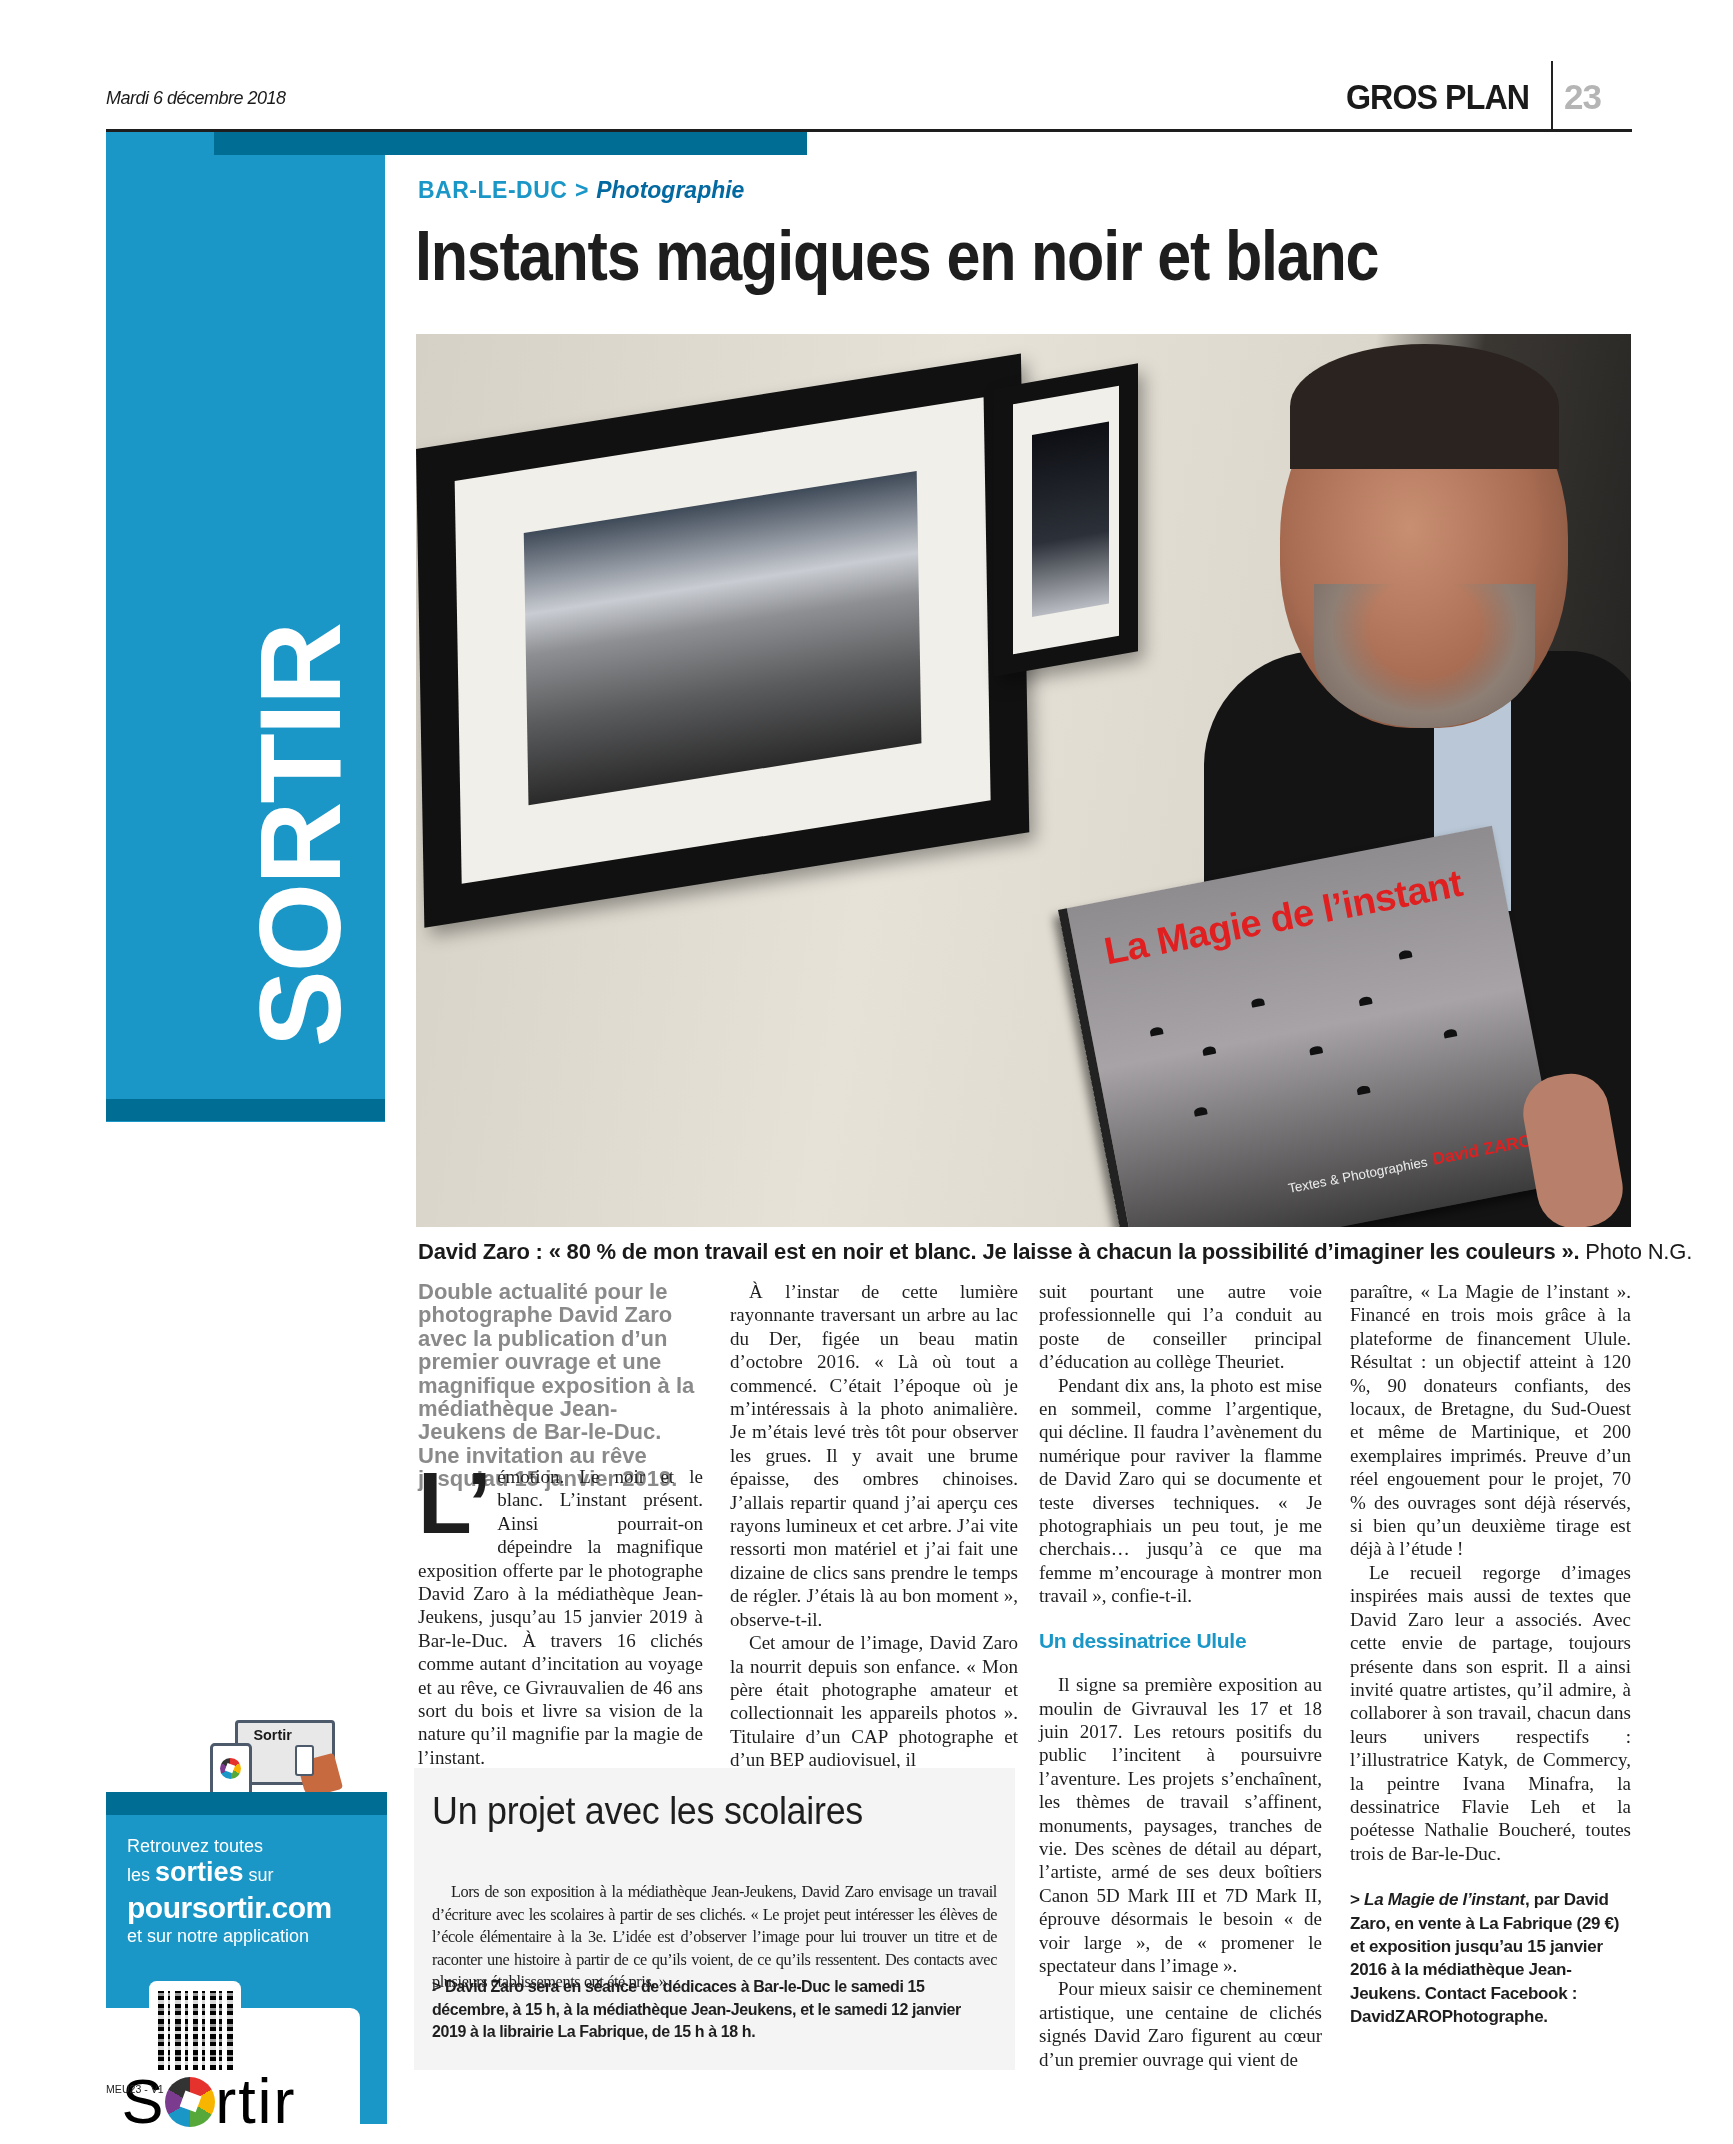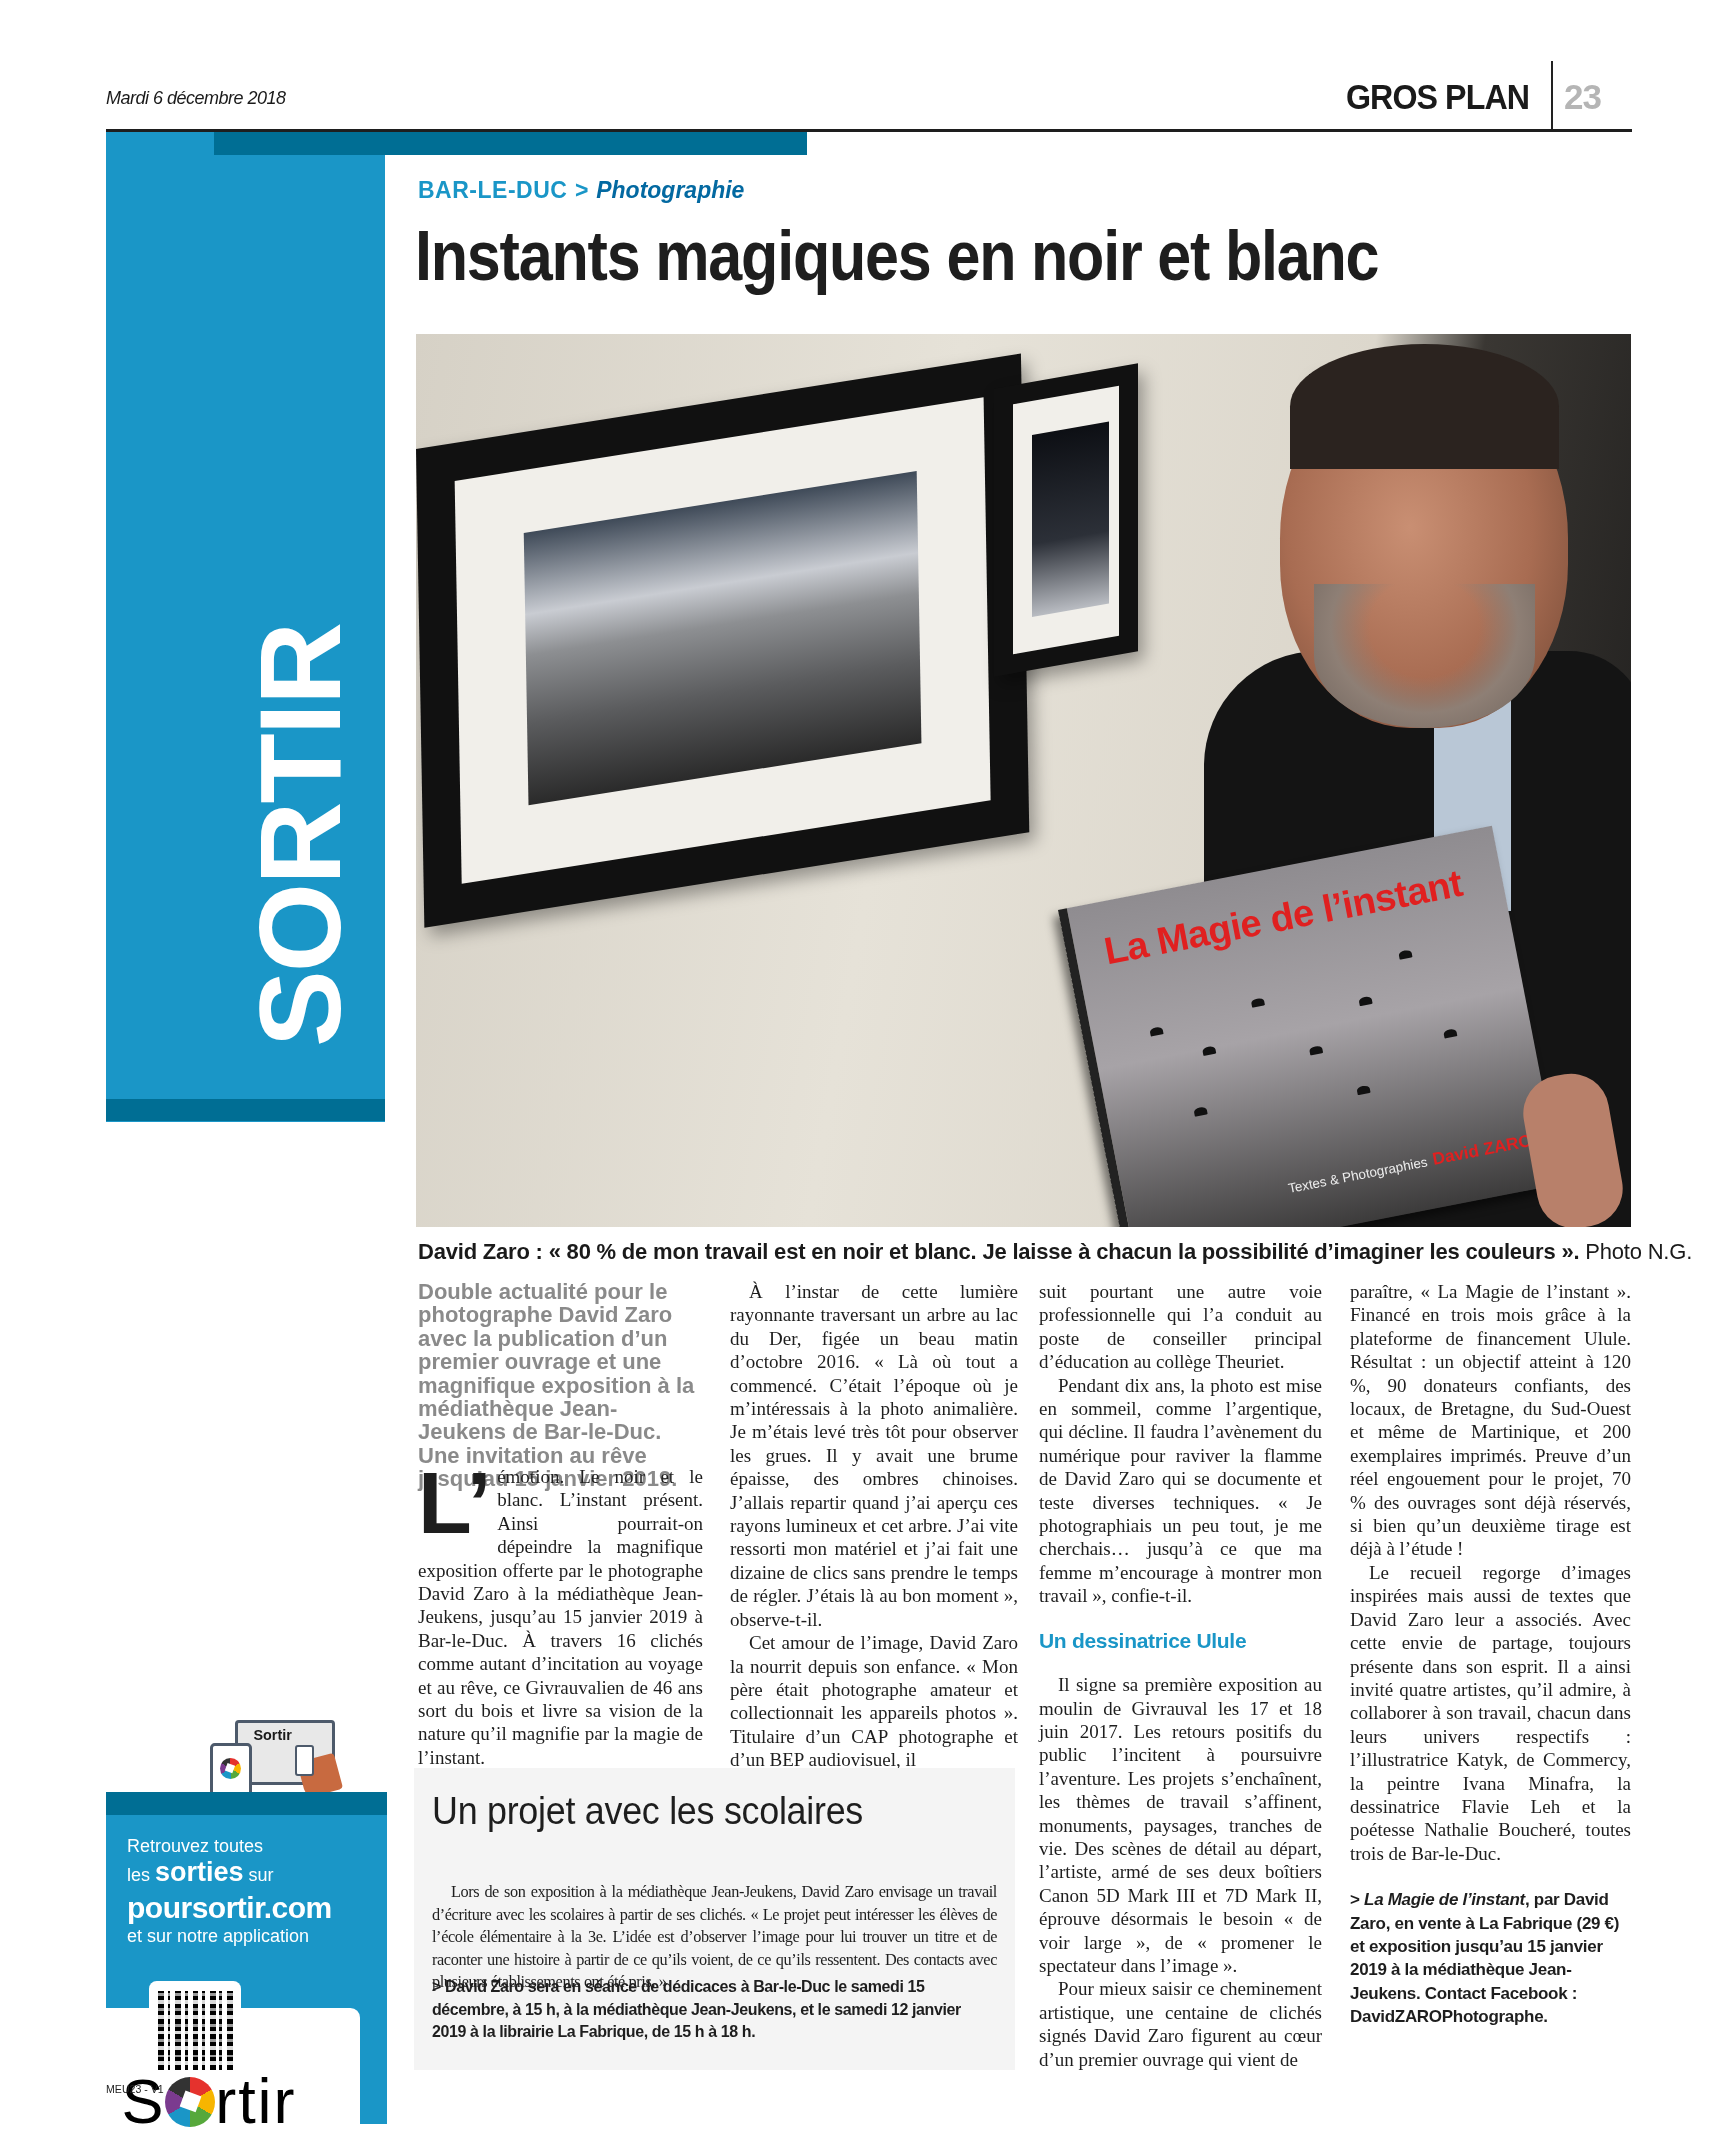--- a/index.html
+++ b/index.html
@@ -177,21 +177,21 @@
   <p class="noindent">suit pourtant une autre voie professionnelle qui l’a conduit au poste de conseiller principal d’éducation au collège Theuriet.</p>
   <p>Pendant dix ans, la photo est mise en sommeil, comme l’argentique, qui décline. Il faudra l’avènement du numérique pour raviver la flamme de David Zaro qui se documente et teste diverses techniques. « Je photographiais un peu tout, je me cherchais… jusqu’à ce que ma femme m’encourage à montrer mon travail », confie-t-il.</p>
   <div class="subhead">Un dessinatrice Ulule</div>
   <p>Il signe sa première exposition au moulin de Givrauval les 17 et 18 juin 2017. Les retours positifs du public l’incitent à poursuivre l’aventure. Les projets s’enchaînent, les thèmes de travail s’affinent, monuments, paysages, tranches de vie. Des scènes de détail au départ, l’artiste, armé de ses deux boîtiers Canon 5D Mark III et 7D Mark II, éprouve désormais le besoin « de voir large », de « promener le spectateur dans l’image ».</p>
   <p>Pour mieux saisir ce cheminement artistique, une centaine de clichés signés David Zaro figurent au cœur d’un premier ouvrage qui vient de</p>
 </div>
 
 <div class="col col4">
   <p class="noindent">paraître, « La Magie de l’instant ». Financé en trois mois grâce à la plateforme de financement Ulule. Résultat : un objectif atteint à 120 %, 90 donateurs confiants, des locaux, de Bretagne, du Sud-Ouest et même de Martinique, et 200 exemplaires imprimés. Preuve d’un réel engouement pour le projet, 70 % des ouvrages sont déjà réservés, si bien qu’un deuxième tirage est déjà à l’étude !</p>
   <p>Le recueil regorge d’images inspirées mais aussi de textes que David Zaro leur a associés. Avec cette envie de partage, toujours présente dans son esprit. Il a ainsi invité quatre artistes, qu’il admire, à collaborer à son travail, chacun dans leurs univers respectifs : l’illustratrice Katyk, de Commercy, la peintre Ivana Minafra, la dessinatrice Flavie Leh et la poétesse Nathalie Boucheré, toutes trois de Bar-le-Duc.</p>
-  <div class="info"><span>&gt; </span><i>La Magie de l’instant</i><span>, par David Zaro, en vente à La Fabrique (29 €) et exposition jusqu’au 15 janvier 2019 à la médiathèque Jean-Jeukens. Contact Facebook : DavidZAROPhotographe.</span></div>
+  <div class="info"><span>&gt; </span><i>La Magie de l’instant</i><span>, par David Zaro, en vente à La Fabrique (29 €) et exposition jusqu’au 15 janvier 2016 à la médiathèque Jean-Jeukens. Contact Facebook : DavidZAROPhotographe.</span></div>
 
 </div>
 
 <div class="box">
   <div class="box-title">Un projet avec les scolaires</div>
   <div class="box-body">Lors de son exposition à la médiathèque Jean-Jeukens, David Zaro envisage un travail d’écriture avec les scolaires à partir de ses clichés. « Le projet peut intéresser les élèves de l’école élémentaire à la 3e. L’idée est d’observer l’image pour lui trouver un titre et de raconter une histoire à partir de ce qu’ils voient, de ce qu’ils ressentent. Des contacts avec plusieurs établissements ont été pris. »</div>
   <div class="box-info">&gt; David Zaro sera en séance de dédicaces à Bar-le-Duc le samedi 15 décembre, à 15 h, à la médiathèque Jean-Jeukens, et le samedi 12 janvier 2019 à la librairie La Fabrique, de 15 h à 18 h.</div>
 </div>
 
 <div class="ad">

